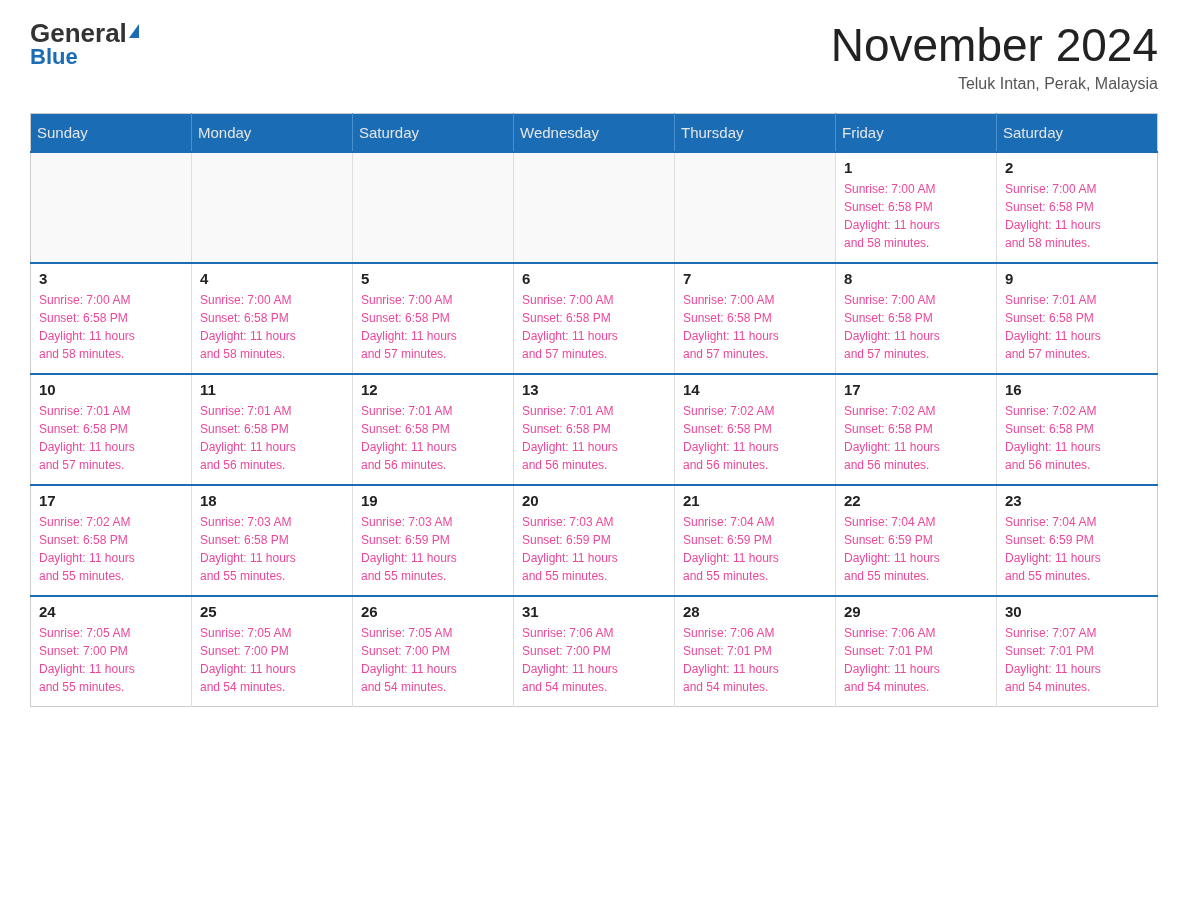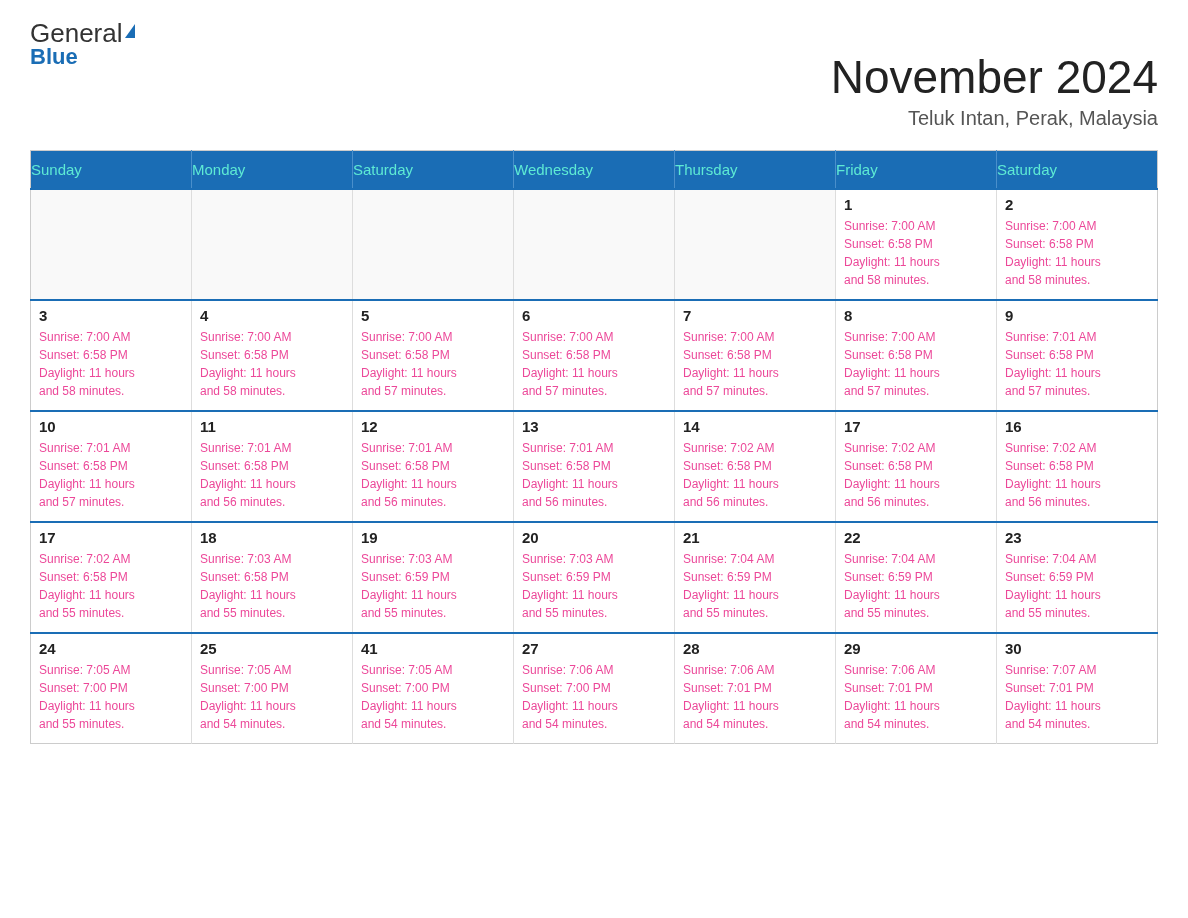--- a/index.html
+++ b/index.html
@@ -15,21 +15,21 @@
       align-items: flex-start;
       margin-bottom: 20px;
     }
     .logo {
       display: flex;
       flex-direction: column;
       align-items: flex-start;
     }
     .logo-general {
       font-size: 26px;
-      font-weight: normal;
+      font-weight: bold;
       color: #333;
       line-height: 1;
     }
     .logo-blue {
       font-size: 22px;
       font-weight: bold;
       color: #1a6db5;
       line-height: 1;
     }
     .logo-triangle {
@@ -44,36 +44,35 @@
       top: -2px;
     }
     .title-block {
       text-align: right;
     }
     .month-title {
       font-size: 46px;
       font-weight: normal;
       color: #222;
       line-height: 1.1;
-      margin-top: 32px;
     }
     .location {
-      font-size: 20px;
+      font-size: 16px;
       color: #555;
       margin-top: 4px;
     }
     .calendar {
       width: 100%;
       border-collapse: collapse;
       border: 1px solid #ccc;
     }
     .calendar thead tr th {
       background-color: #1a6db5;
-      color: #5eead4;
-      padding: 10px 0;
+      color: #e5e5e5;
+      padding: 10px 6px;
       text-align: left;
       font-size: 15px;
       font-weight: normal;
       border-right: 1px solid #4a8fcb;
     }
     .calendar thead tr th:last-child {
       border-right: none;
     }
     .calendar tbody tr {
       border-top: 2px solid #1a6db5;
@@ -316,28 +315,28 @@
 and 55 minutes.</div>
         </td>
         <td>
           <div class="day-number">25</div>
           <div class="day-info" style="white-space: pre-line;">Sunrise: 7:05 AM
 Sunset: 7:00 PM
 Daylight: 11 hours
 and 54 minutes.</div>
         </td>
         <td>
-          <div class="day-number">41</div>
+          <div class="day-number">26</div>
           <div class="day-info" style="white-space: pre-line;">Sunrise: 7:05 AM
 Sunset: 7:00 PM
 Daylight: 11 hours
 and 54 minutes.</div>
         </td>
         <td>
-          <div class="day-number">27</div>
+          <div class="day-number">31</div>
           <div class="day-info" style="white-space: pre-line;">Sunrise: 7:06 AM
 Sunset: 7:00 PM
 Daylight: 11 hours
 and 54 minutes.</div>
         </td>
         <td>
           <div class="day-number">28</div>
           <div class="day-info" style="white-space: pre-line;">Sunrise: 7:06 AM
 Sunset: 7:01 PM
 Daylight: 11 hours

